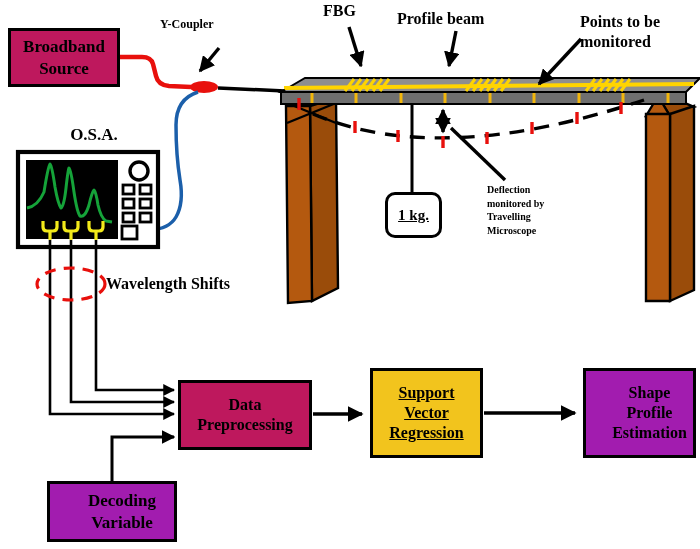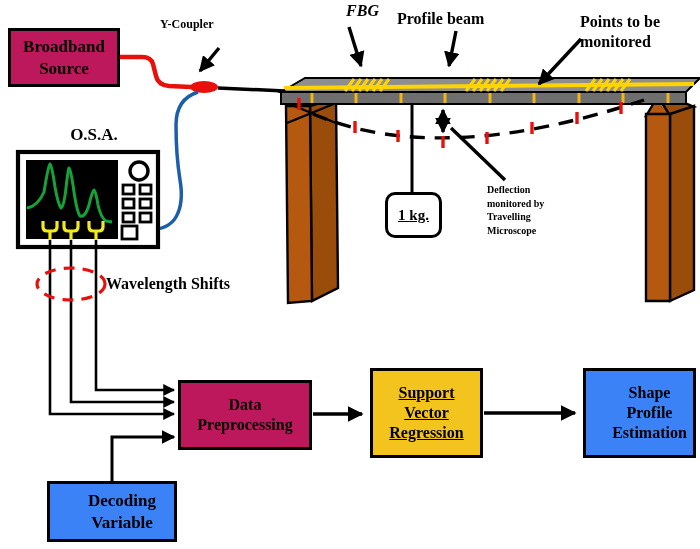--- a/index.html
+++ b/index.html
@@ -6,21 +6,21 @@
   #fig{position:relative;width:700px;height:549px;background:#ffffff;overflow:hidden;
        font-family:"Liberation Serif", serif;}
   #wires{position:absolute;left:0;top:0;}
   .label{position:absolute;font-weight:bold;color:#000;white-space:pre-line;
          line-height:1.22;font-size:16px;}
   .box{position:absolute;display:flex;align-items:center;justify-content:center;
        text-align:center;border:3px solid #000;font-weight:bold;color:#000;
        white-space:pre-line;line-height:1.25;font-size:16px;box-sizing:border-box;}
   .green{background:#be185d;}
   .yellow{background:#f2c41d;text-decoration:underline;}
-  .cyan{background:#3b82f6;padding-left:20px;}
+  .cyan{background:#a21caf;padding-left:20px;}
   .white{background:#ffffff;border-radius:10px;text-decoration:underline;}
 </style>
 </head>
 <body>
 
 <div id="fig">
 
   <svg id="wires" width="700" height="549" viewBox="0 0 700 549">
     <defs>
       <marker id="ah" viewBox="0 0 10 10" refX="9" refY="5" markerWidth="4.6" markerHeight="4.6" orient="auto-start-reverse">
@@ -166,21 +166,21 @@
 Profile
 Estimation</div>
 
   <div class="box cyan" style="left:47px;top:481px;width:130px;height:61px;font-size:17px;">Decoding
 Variable</div>
 
   <div class="label" style="left:58px;top:125px;width:72px;text-align:center;font-size:17px;">O.S.A.</div>
 
   <div class="label" style="left:160px;top:17px;width:125px;font-size:12px;">Y-Coupler</div>
 
-  <div class="label" style="left:323px;top:1px;width:56px;text-align:right;font-style:italic;">FBG</div>
+  <div class="label" style="left:323px;top:1px;width:56px;text-align:left;">FBG</div>
 
   <div class="label" style="left:397px;top:9px;width:160px;">Profile beam</div>
 
   <div class="label" style="left:580px;top:12px;width:112px;">Points to be
 monitored</div>
 
   <div class="label" style="left:487px;top:183px;width:120px;font-size:10px;line-height:1.35;">Deflection
 monitored by
 Travelling
 Microscope</div>

